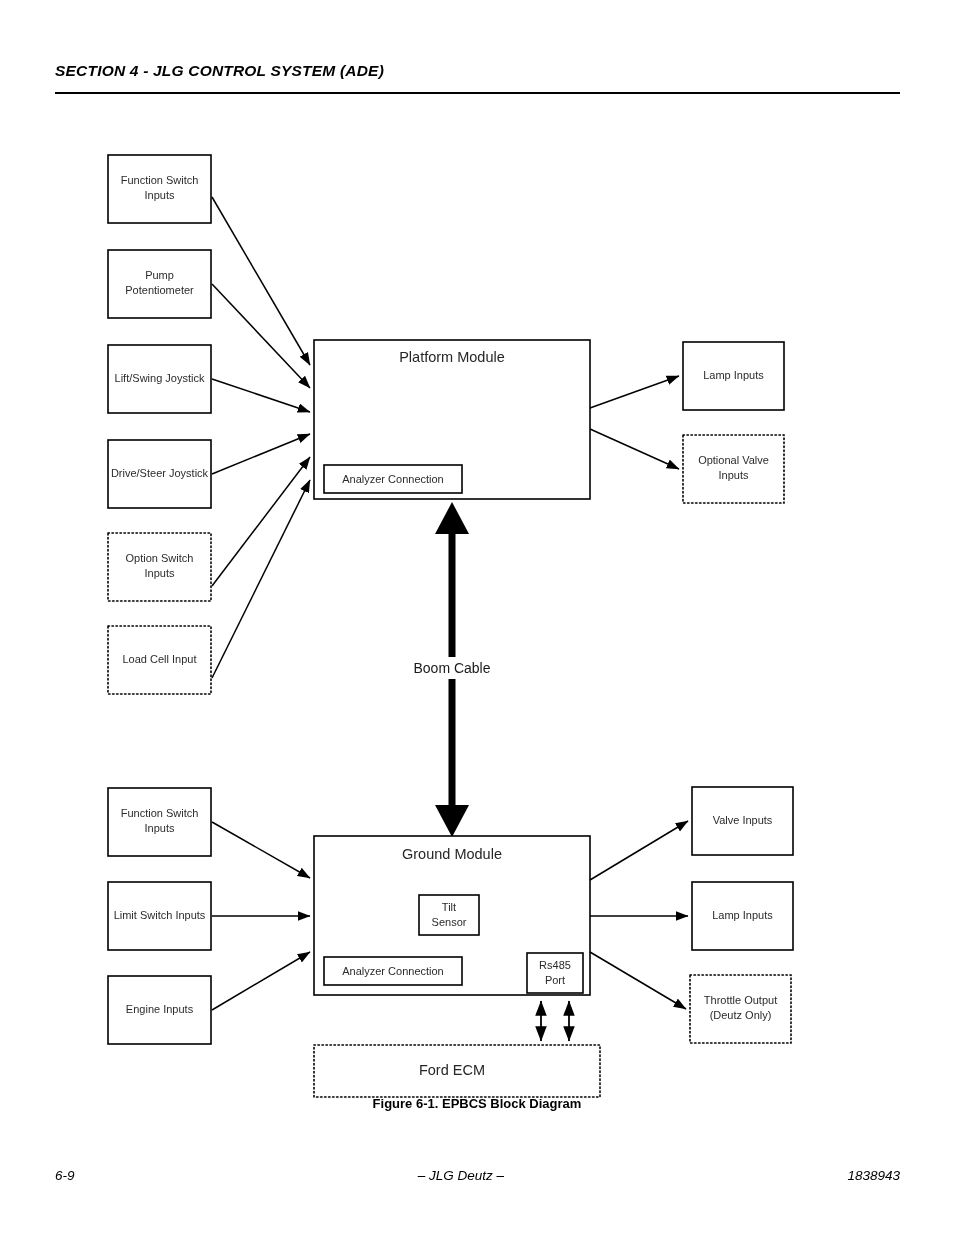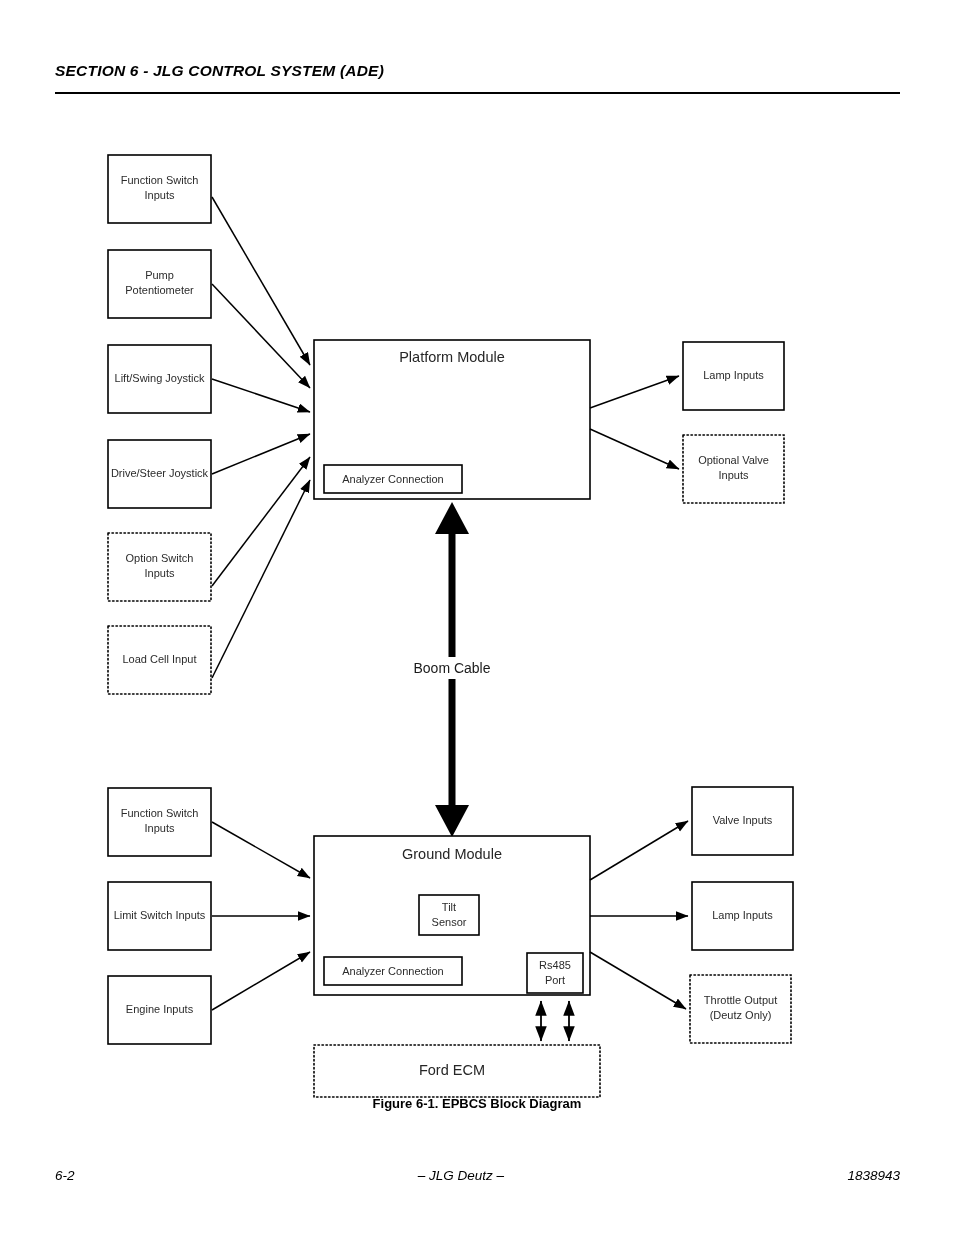--- a/index.html
+++ b/index.html
@@ -152,21 +152,21 @@
   .footer-left  { flex: 0 0 auto; }
   .footer-center{ flex: 1 1 auto; text-align: center; }
   .footer-right { flex: 0 0 auto; }
 </style>
 </head>
 <body>
 
 <div class="page">
 
   <div class="page-header">
-    <div class="header-text">SECTION 6 - JLG CONTROL SYSTEM (ADE)</div>
+    <div class="header-text">SECTION 4 - JLG CONTROL SYSTEM (ADE)</div>
   </div>
   <div class="header-rule"></div>
 
   <div class="diagram-wrap">
     <svg class="diagram" viewBox="0 0 954 980" xmlns="http://www.w3.org/2000/svg">
       <defs>
         <marker id="arrowThin" markerWidth="9" markerHeight="9" refX="8.2" refY="3.2" orient="auto" markerUnits="strokeWidth">
           <path d="M0,0 L8.5,3.2 L0,6.4 z" fill="#000000"></path>
         </marker>
         <marker id="arrowThinStart" markerWidth="9" markerHeight="9" refX="0.3" refY="3.2" orient="auto" markerUnits="strokeWidth">
@@ -315,18 +315,18 @@
       <g>
         <line class="thin-bidir" x1="541" y1="881" x2="541" y2="921" marker-start="url(#arrowThinStart)" marker-end="url(#arrowThin)"></line>
         <line class="thin-bidir" x1="569" y1="881" x2="569" y2="921" marker-start="url(#arrowThinStart)" marker-end="url(#arrowThin)"></line>
       </g>
     </svg>
   </div>
 
   <div class="figure-caption">Figure 6-1.  EPBCS Block Diagram</div>
 
   <div class="page-footer">
-    <div class="footer-left">6-2</div>
+    <div class="footer-left">6-9</div>
     <div class="footer-center">– JLG Deutz –</div>
     <div class="footer-right">1838943</div>
   </div>
 
 </div>
 
 </body></html>

